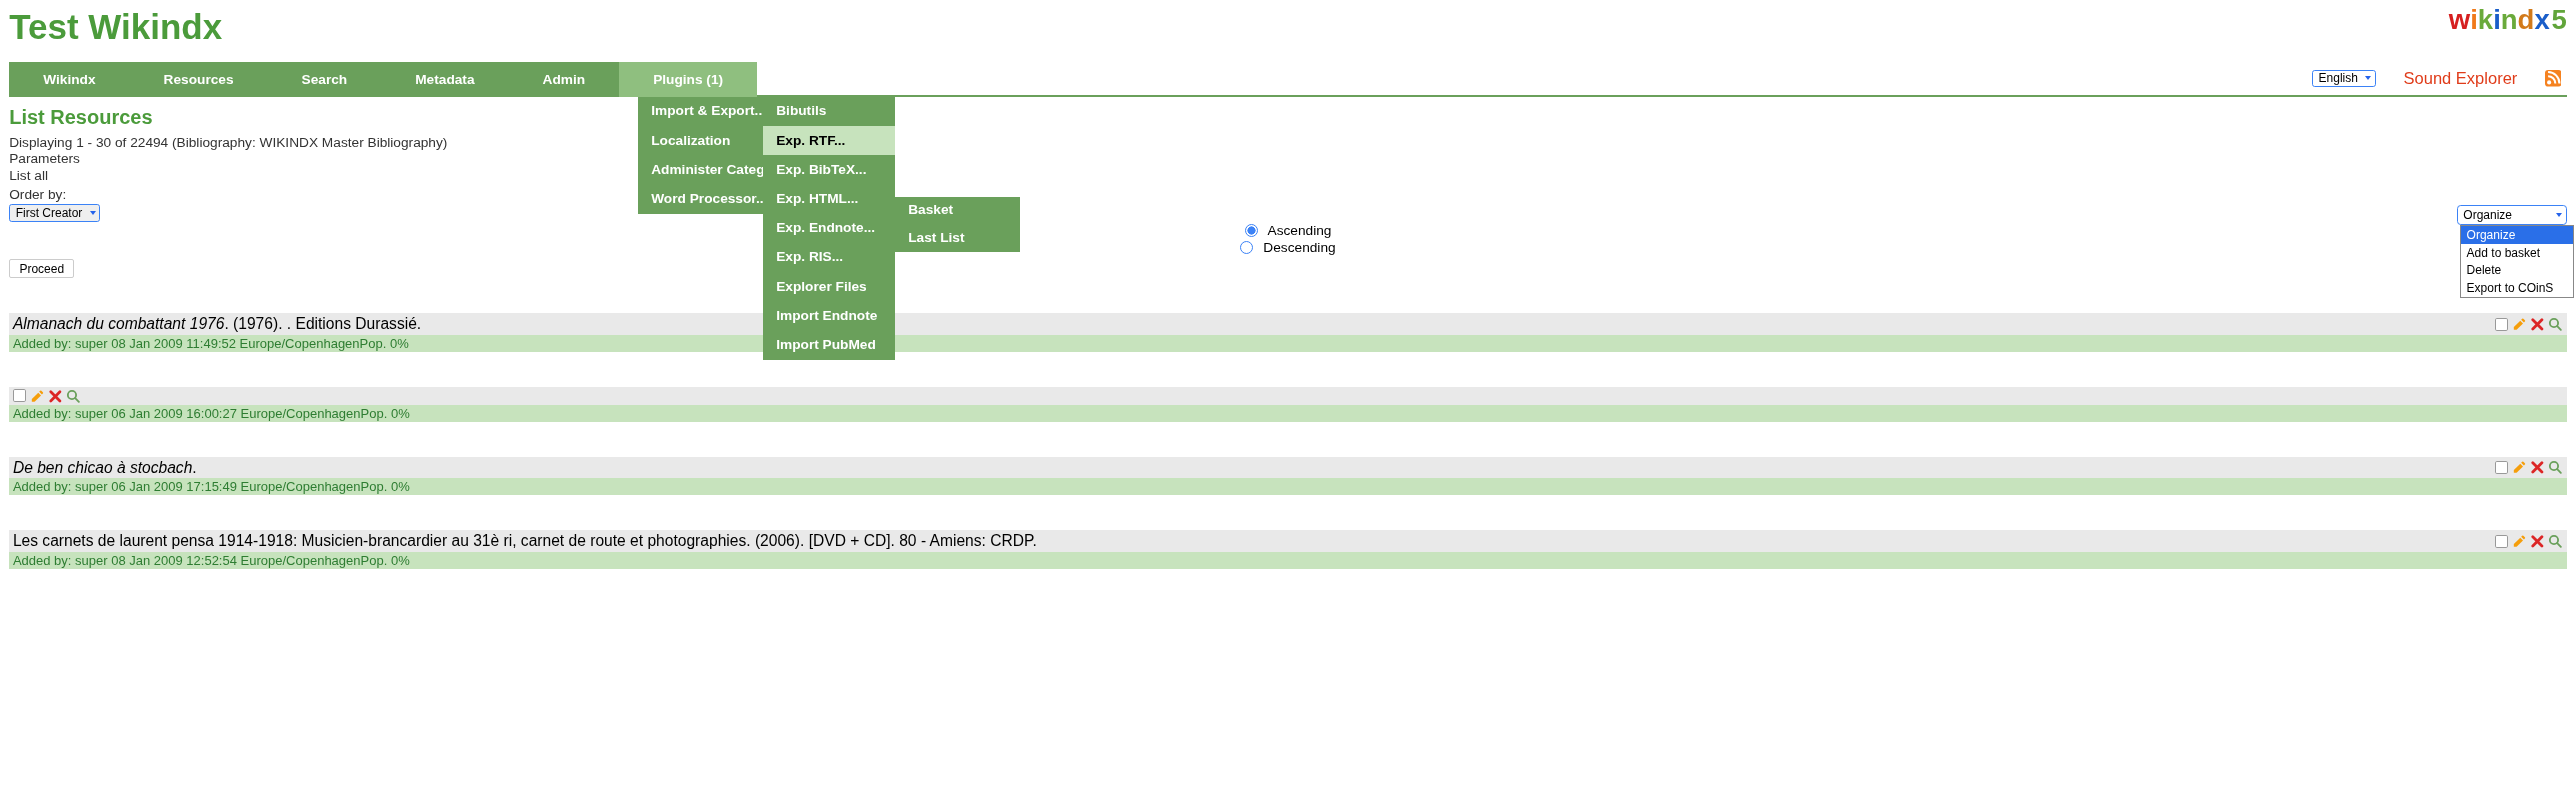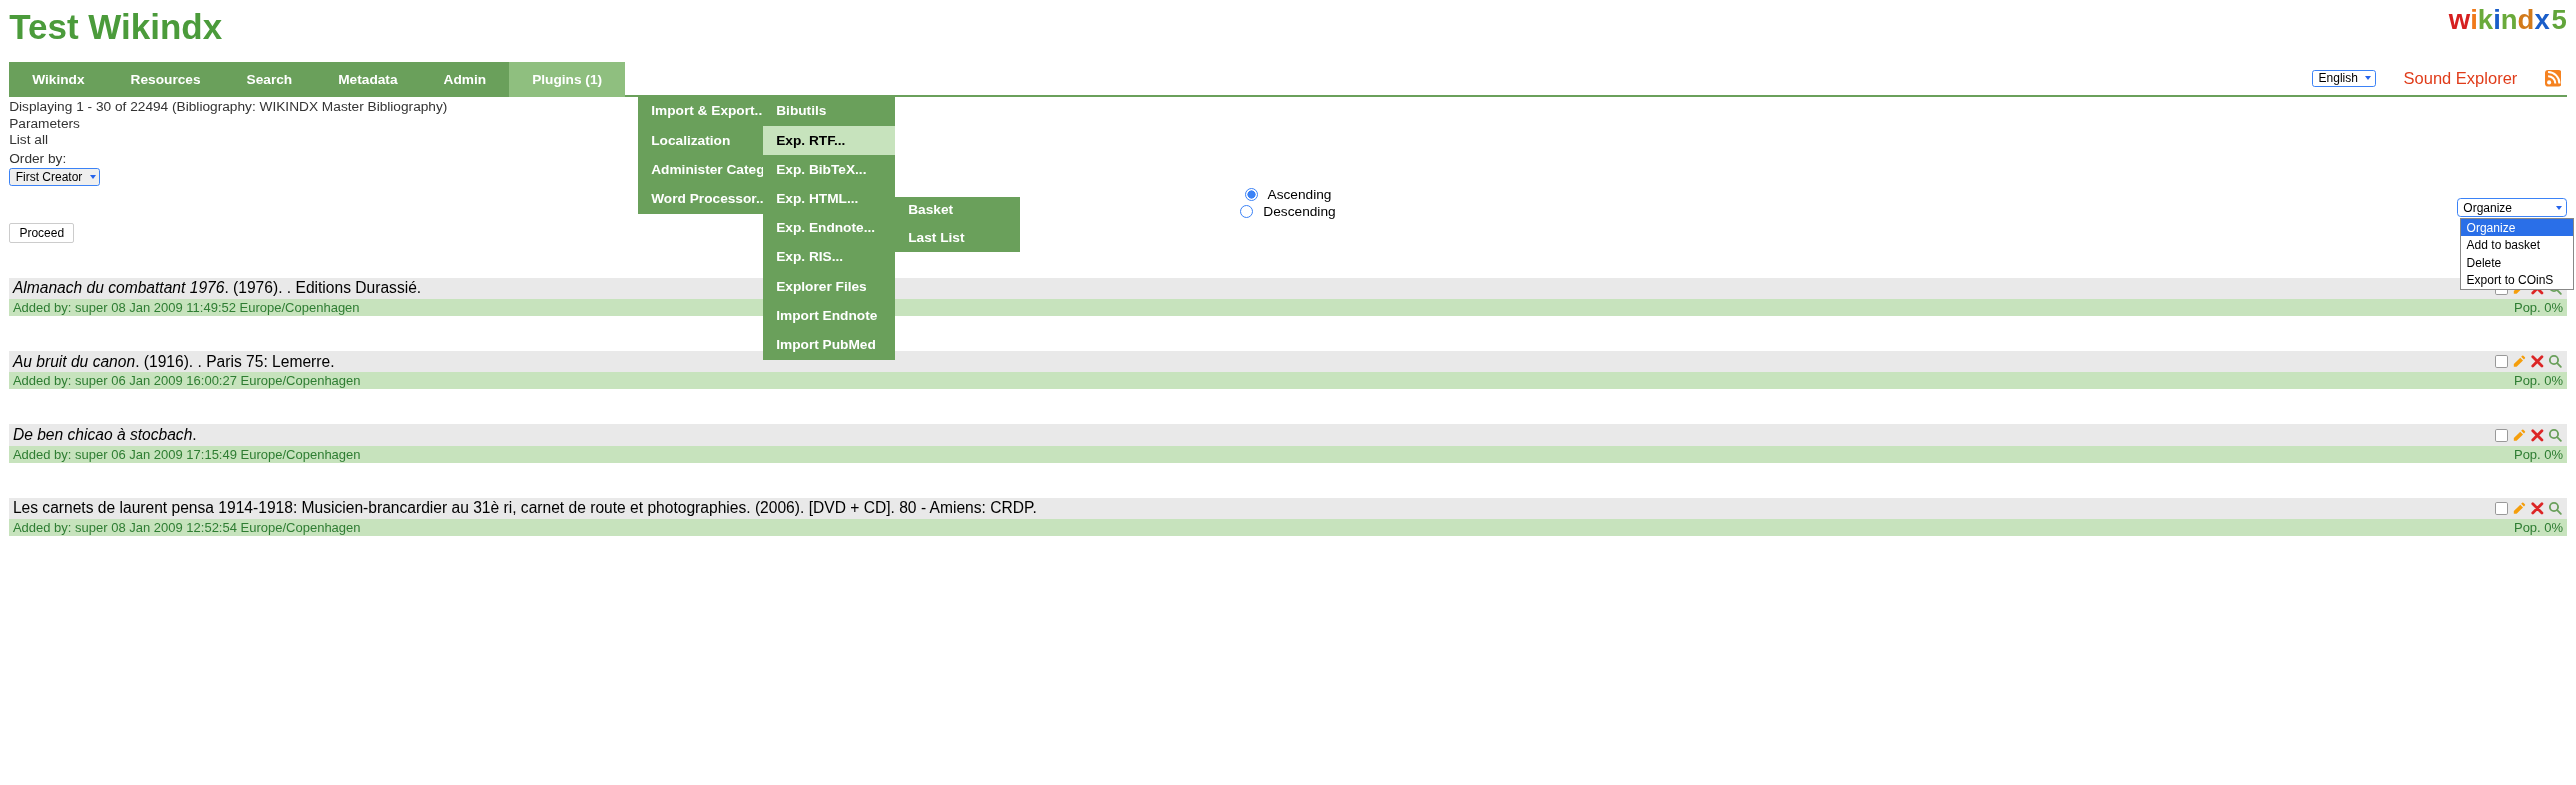--- a/index.html
+++ b/index.html
@@ -7,21 +7,21 @@
 
   .header { display:flex; justify-content:space-between; align-items:flex-start; padding-top:1.8px; }
   .site-title { color:#4b9b3b; font-weight:bold; font-size:35px; font-family: Verdana, Geneva, sans-serif; margin:5.5px 0 9.2px 0;}
   .logo { font-weight:bold; font-size:27.5px; display:flex; align-items:baseline; margin-top:1.8px;}
   .logo .w1{color:#d62020;} .logo .w2{color:#f07a1a;} .logo .w3{color:#6aaa3b;}
   .logo .w4{color:#1a5ec9;} .logo .w5{color:#6aaa3b;} .logo .w6{color:#d27a1a;} .logo .w7{color:#1a5ec9;}
   .logo .ver {color:#61a53a; font-size:27.5px; margin-left:1.8px;}
 
   .menubar-wrap { margin-top:5.5px; }
   .menubar { display:flex; align-items:center; background:#6aa05b; height:35px; position:relative; }
-  .menubar .menu-item { color:#fff; font-weight:bold; padding:0 23px; line-height:35px; cursor:pointer; white-space:nowrap; }
+  .menubar .menu-item { color:#fff; font-weight:bold; padding:0 34px; line-height:35px; cursor:pointer; white-space:nowrap; }
   .menubar .menu-item.active { background:#8fbf7f; }
   .menubar .spacer { flex:1; background:#fff; height:35px; border-bottom:2.7px solid #6aa05b; }
   .menubar .right-side { display:flex; align-items:center; gap:27.5px; height:35px; padding:0 5.5px 0 0; border-bottom:2.7px solid #6aa05b; background:#fff;}
   .lang-select { font-size:12px; background:#fff; border:0.9px solid #3b82f6; border-radius:2.7px; padding:0.9px 16.5px 0.9px 5.5px; appearance:none; position:relative;}
   .select-wrap { position:relative; display:inline-block;}
   .select-wrap::after { content:""; position:absolute; right:4.6px; top:50%; transform:translateY(-50%); width:0;height:0; border-left:3.7px solid transparent;border-right:3.7px solid transparent;border-top:4.6px solid #2563eb; pointer-events:none;}
   .sound-explorer { color:#e03c1a; font-size:16.5px; text-decoration:none;}
   .rss-icon { width:16.5px; height:16.5px;}
 
   
@@ -46,21 +46,21 @@
   .org-dropdown { position:absolute; top:20px; right:-7.3px; width:114px; background:#fff; border:0.9px solid #888; z-index:60; font-size:12px;}
   .org-dropdown .opt { padding:1.8px 5.5px; cursor:pointer; white-space:nowrap;}
   .org-dropdown .opt.sel { background:#2a6fe8; color:#fff;}
   .use-lines { text-align:right; font-size:13.7px; color:#333; margin-top:24px;}
   .use-lines div { margin:1.8px 0;}
 
   .results { margin-top:5.5px; }
   .res-row { background:#e9e9e9; padding:1.8px 3.7px; display:flex; align-items:center;margin-top:35px; }
   .res-row .title { flex:1; font-size:15.6px;}
   .res-row .title .ital { font-style:italic;}
-  .meta-row { background:#c7e3bd; color:#2e7d32; font-size:13px; padding:0.9px 3.7px; display:flex; justify-content:space-between;}
+  .meta-row { background:#c7e3bd; color:#2e7d32; font-size:13px; padding:0.9px 3.7px; display:flex; }
   .actions { display:flex; align-items:center; gap:3.7px;}
   .chk { width:13px; height:13px; border:0.9px solid #999; background:#fff; border-radius:1.8px;}
   .act-icon { width:14.7px; height:14.7px;}
 
   .pop { color:#2e7d32; }
 
   svg { display:block; }
 </style>
 </head>
 <body>
@@ -123,20 +123,21 @@
       <div class="di">Import PubMed</div>
     </div>
     <div class="dropdown dl3">
       <div class="di">Basket</div>
       <div class="di">Last List</div>
     </div>
   </div>
 </div>
 
 <div style="position:relative;">
+  <div class="page-title">List Resources</div>
   <div class="meta-line">Displaying 1 - 30 of 22494 (Bibliography: WIKINDX Master Bibliography)</div>
   <div class="meta-line">Parameters</div>
   <div class="meta-line">List all</div>
   <div class="meta-line orderby-row">
     <span>Order by:</span><br>
     <div class="select-wrap" style="margin-top:1.8px;">
       <select class="ob-select">
         <option>First Creator</option>
       </select>
     </div>
@@ -192,21 +193,20 @@
             <path d="M10 10l4 4" stroke="#6aa05b" stroke-width="2" stroke-linecap="round"></path>
           </svg>
         </span>
       </div>
     </div>
     <div class="meta-row">
       <span>Added by: super 08 Jan 2009 11:49:52 Europe/Copenhagen</span>
       <span class="pop">Pop. 0%</span>
     </div>
     <div class="res-row">
-      <div class="title"><span class="ital">Au bruit du canon</span><span>. (1916). . Paris 75: Lemerre.</span></div>
       <div class="actions">
         <span class="chk"></span>
         <span>
           <svg class="act-icon" viewBox="0 0 16 16">
             <path d="M2 11l7-7 3 3-7 7H2v-3z" fill="#f59e0b"></path>
             <path d="M10 3l1-1a1 1 0 0 1 1.4 0l1.6 1.6a1 1 0 0 1 0 1.4l-1 1-3-3z" fill="#f59e0b"></path>
           </svg>
         </span>
         <span>
           <svg class="act-icon" viewBox="0 0 16 16">

